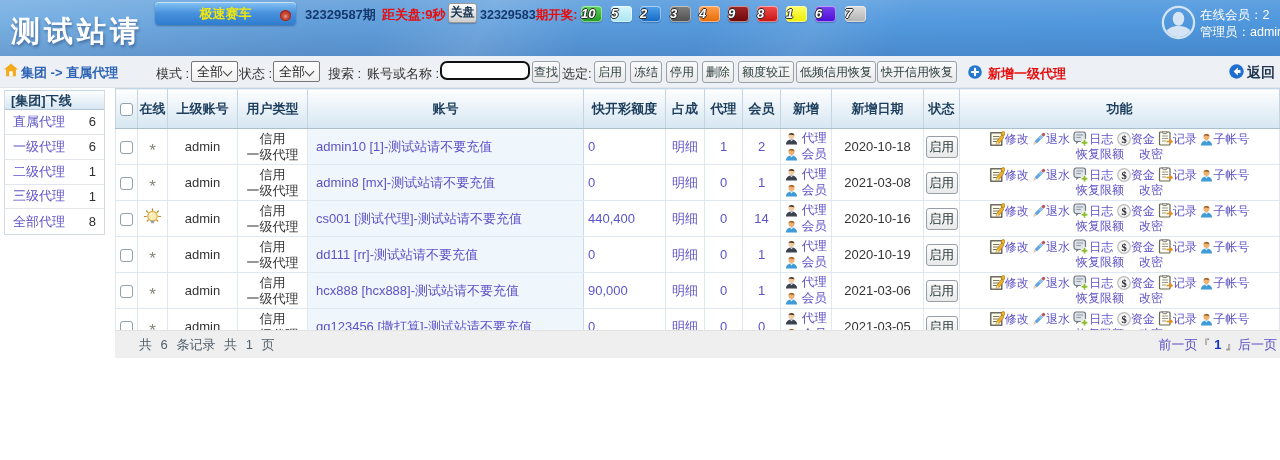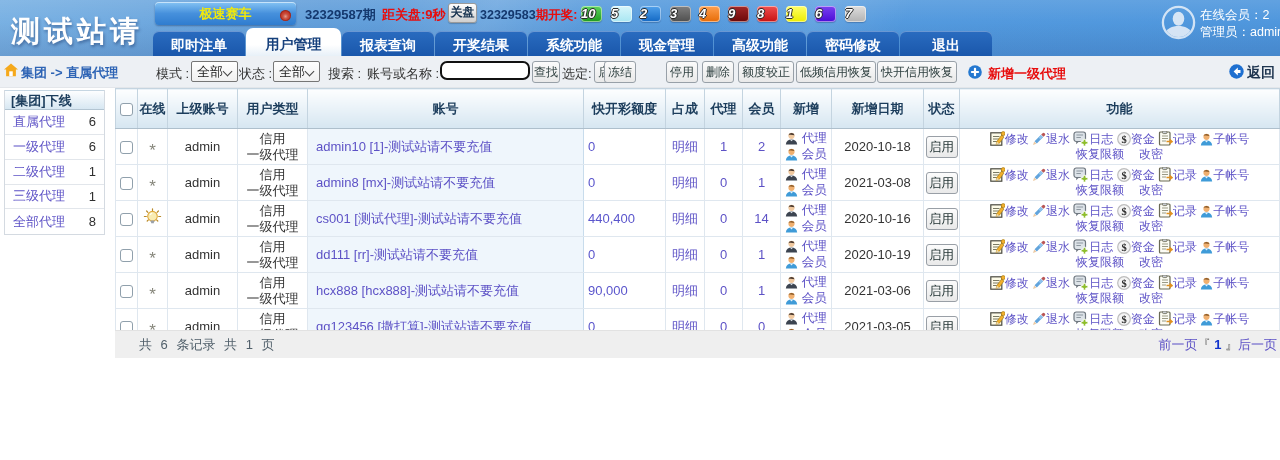--- a/index.html
+++ b/index.html
@@ -101,50 +101,39 @@
   <circle cx="17.5" cy="17.5" r="15.6" fill="none" stroke="#e8f0f9" stroke-width="2.3" opacity=".85"></circle>
   <clipPath id="avc">
         <circle cx="17.5" cy="17.5" r="14.4"></circle>
       </clipPath>
   <g clip-path="url(#avc)" fill="#eef3f9" opacity=".85">
    <ellipse cx="17.5" cy="13.8" rx="5.8" ry="7"></ellipse>
    <path d="M2.5 33 C4 23.5 11 21 17.5 21 C24 21 31 23.5 32.5 33 Z"></path>
   </g>
  </svg>
  <div class="avatxt">在线会员：2<br>管理员：admin</div>
- <div class="tabs">
-  <div class="tab">即时注单</div>
-  <div class="tab act">用户管理</div>
-  <div class="tab">报表查询</div>
-  <div class="tab">开奖结果</div>
-  <div class="tab">系统功能</div>
-  <div class="tab">现金管理</div>
-  <div class="tab">高级功能</div>
-  <div class="tab">密码修改</div>
-  <div class="tab">退出</div>
- </div>
 </div>
 
 <div class="tbar">
  <svg class="abs" style="left:4px;top:7px" width="14" height="14" viewBox="0 0 16 15">
   <path d="M8 0 L16 7 L13.6 7 L13.6 14.5 L2.4 14.5 L2.4 7 L0 7 Z" fill="#f5a91c"></path>
   <rect x="6" y="9" width="4" height="5.5" fill="#fff"></rect>
  </svg>
  <span class="abs crumb" style="left:21px;top:8px">集团 -&gt; 直属代理</span>
  <span class="abs lab" style="left:156px;top:9px">模式 :</span>
  <span class="abs sel" style="left:191px;top:5px">全部</span>
  <span class="abs lab" style="left:239px;top:9px">状态 :</span>
  <span class="abs sel" style="left:273px;top:5px">全部</span>
  <span class="abs lab" style="left:328px;top:9px">搜索 :</span>
  <span class="abs lab" style="left:367px;top:9px">账号或名称 :</span>
  <span class="abs sinput" style="left:440px;top:5px"></span>
  <span class="abs btn" style="left:532px;top:5px;padding:0 1px">查找</span>
  <span class="abs lab" style="left:562px;top:9px">选定:</span>
  <span class="abs btn" style="left:594px;top:5px">启用</span>
- <span class="abs btn" style="left:604px;top:5px">冻结</span>
+ <span class="abs btn" style="left:630px;top:5px">冻结</span>
  <span class="abs btn" style="left:666px;top:5px">停用</span>
  <span class="abs btn" style="left:702px;top:5px">删除</span>
  <span class="abs btn" style="left:738px;top:5px">额度较正</span>
  <span class="abs btn" style="left:796px;top:5px">低频信用恢复</span>
  <span class="abs btn" style="left:877px;top:5px">快开信用恢复</span>
  <svg class="abs" style="left:968px;top:9px" width="14" height="14" viewBox="0 0 14 14">
   <circle cx="7" cy="7" r="6.8" fill="#2478d0"></circle>
   <rect x="5.9" y="2.8" width="2.2" height="8.4" fill="#fff" rx="1"></rect>
   <rect x="2.8" y="5.9" width="8.4" height="2.2" fill="#fff" rx="1"></rect>
  </svg>

